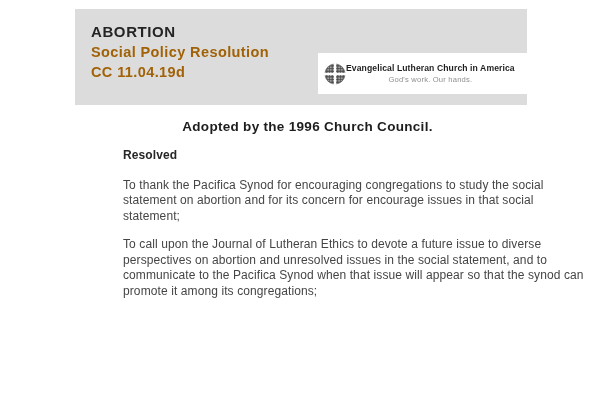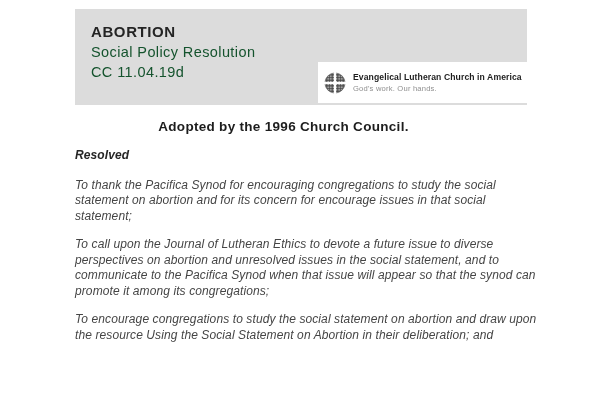--- a/index.html
+++ b/index.html
@@ -9,72 +9,71 @@
     --tagline-text:#8f8f8f;
   }
   *{margin:0;padding:0;box-sizing:border-box;}
   html,body{width:600px;height:400px;}
   body{
     background:#ffffff;
     font-family:"Liberation Sans","DejaVu Sans",sans-serif;
     position:relative;
     overflow:hidden;
   }
-  .page{position:relative;width:567px;height:400px;background:#fff;}
+  .page{position:relative;width:567px;height:400px;background:#fff;padding-left:48px;}
 
   
   .band{
     position:absolute;left:75px;top:9px;width:452px;height:96px;
     background:var(--band-bg,#dcdcdc);
   }
   .band-text{padding:13px 0 0 16px;}
   .band-title{
     font-size:15px;font-weight:bold;color:#242424;
     letter-spacing:0.6px;line-height:20px;
   }
   .band-sub{
-    font-size:14.5px;font-weight:normal;color:#14532d;
+    font-size:14.5px;font-weight:bold;color:#a16207;
     letter-spacing:0.4px;line-height:20px;
   }
 
   
   .logo-box{
-    position:absolute;left:318px;top:62px;width:224px;height:41px;
+    position:absolute;left:318px;top:53px;width:224px;height:41px;
     background:#ffffff;
-    display:flex;align-items:center;gap:7px;
+    display:flex;align-items:center;
     padding-left:6px;
   }
   .logo-mark{flex:0 0 auto;width:22px;height:22px;display:block;}
   .logo-text{display:flex;flex-direction:column;justify-content:center;}
   .org-name{
     font-size:8.6px;font-weight:bold;color:#1e1e1e;
     letter-spacing:0.1px;white-space:nowrap;
   }
   .org-tagline{
     font-size:7.6px;color:var(--tagline-text,#8f8f8f);
-    margin-top:2.5px;letter-spacing:0.2px;
+    margin-top:2.5px;letter-spacing:0.2px;text-align:center;
   }
 
   
   .doc-heading{
     padding-top:119px;
     text-align:center;
     font-size:13.5px;font-weight:bold;
     color:var(--heading-text,#1d1d1d);
     letter-spacing:0.3px;
   }
 
   
   .content{
     margin:14px 0 0 75px;
     width:465px;
     font-size:12px;line-height:15.5px;
     color:var(--body-text,#454545);
     letter-spacing:0.1px;
-    font-style:italic;
   }
   .resolved{
     font-weight:bold;color:#262626;
     margin:0 0 14px;font-size:12px;
   }
   .content p.para{margin:0 0 13px;}
 </style>
 </head>
 <body>
 
@@ -105,17 +104,16 @@
       <div class="org-tagline">God's work. Our hands.</div>
     </div>
   </div>
 
   <div class="doc-heading">Adopted by the 1996 Church Council.</div>
 
   <div class="content">
     <p class="resolved">Resolved</p>
     <p class="para">To thank the Pacifica Synod for encouraging congregations to study the social statement on abortion and for its concern for encourage issues in that social statement;</p>
     <p class="para">To call upon the Journal of Lutheran Ethics to devote a future issue to diverse perspectives on abortion and unresolved issues in the social statement, and to communicate to the Pacifica Synod when that issue will appear so that the synod can promote it among its congregations;</p>
-    <p class="para">To encourage congregations to study the social statement on abortion and draw upon the resource Using the Social Statement on Abortion in their deliberation; and</p>
 
   </div>
 
 </div>
 
 </body></html>

